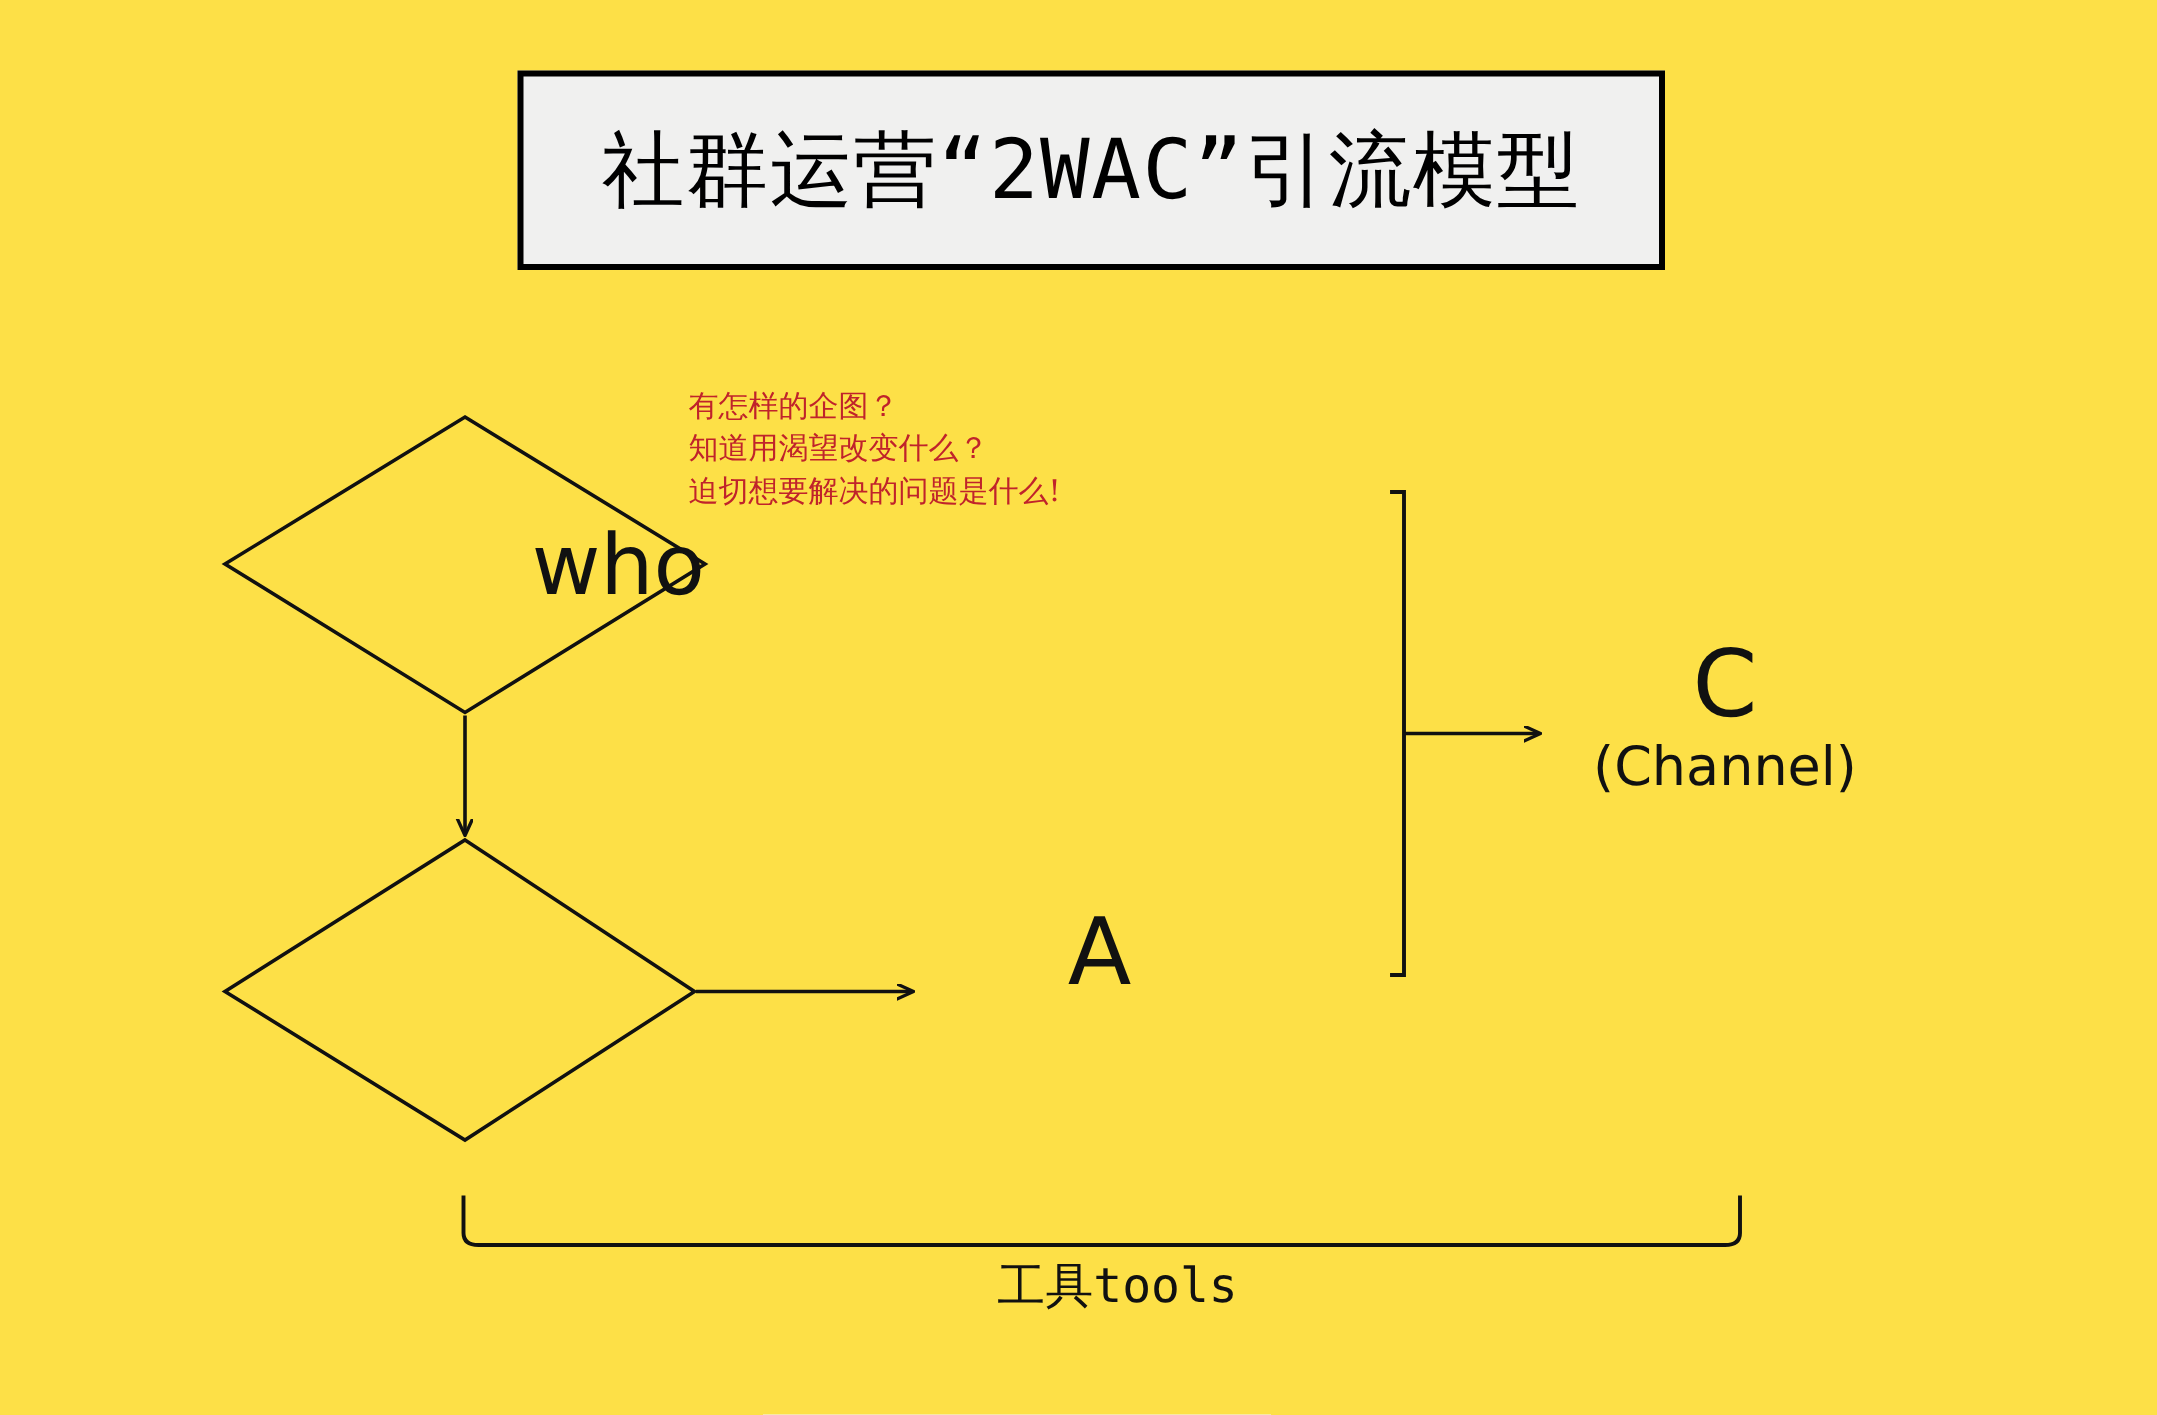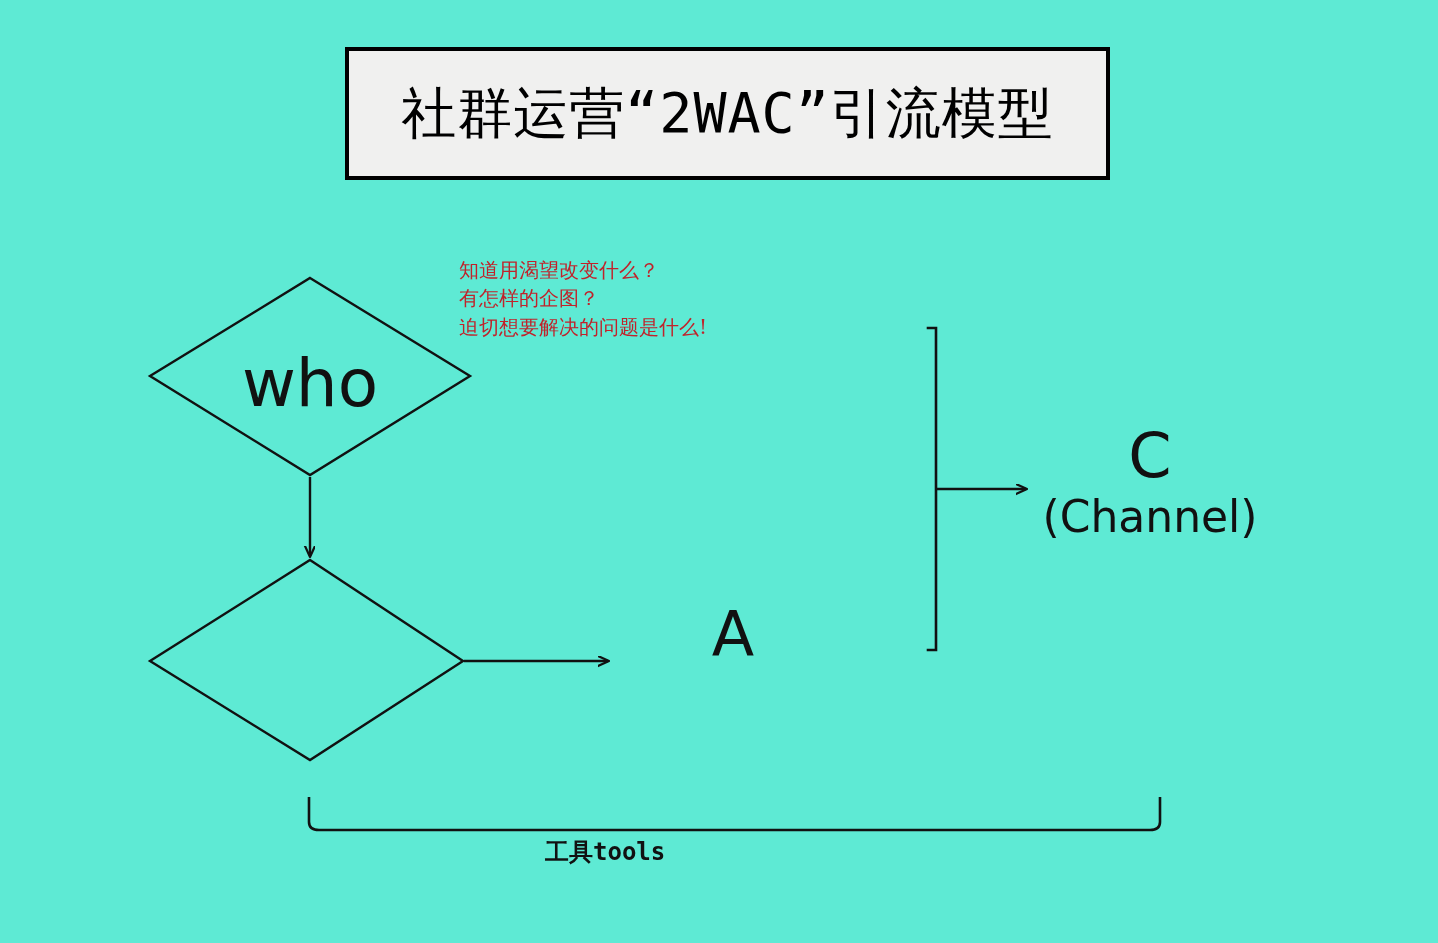--- a/index.html
+++ b/index.html
@@ -4,21 +4,21 @@
 <style>
   html, body {
     margin: 0;
     padding: 0;
     background: #f0f0ef;
   }
   #canvas {
     position: relative;
     width: 1438px;
     height: 943px;
-    background: #5eead4;
+    background: #fde047;
     overflow: hidden;
     font-family: "Liberation Sans", sans-serif;
   }
   .svg-layer {
     position: absolute;
     left: 0;
     top: 0;
     width: 1438px;
     height: 943px;
   }
@@ -43,24 +43,24 @@
     font-weight: 400;
     color: #000000;
     letter-spacing: 1px;
     white-space: nowrap;
   }
 
   
   .node-label {
     position: absolute;
     font-family: "DejaVu Sans", "Liberation Sans", sans-serif;
-    font-size: 66px;
+    font-size: 56px;
     color: #111111;
     white-space: nowrap;
-    text-align: center;
+    text-align: right;
   }
   #who-label {
     left: 150px;
     top: 345px;
     width: 320px;
   }
   #what-label {
     left: 150px;
     top: 629px;
     width: 315px;
@@ -97,47 +97,46 @@
     color: #111111;
     font-family: "DejaVu Sans", "Liberation Sans", sans-serif;
   }
   .outcome .big {
     display: block;
     font-size: 62px;
     line-height: 1.0;
   }
   .outcome .sub {
     display: block;
-    font-size: 44px;
+    font-size: 36px;
     line-height: 1.25;
     margin-top: 2px;
   }
   #outcome-a {
     left: 613px;
     top: 604px;
     width: 240px;
   }
   #outcome-c {
     left: 1030px;
     top: 425px;
     width: 240px;
   }
 
   
   #tools-label {
     position: absolute;
     left: 545px;
     top: 836px;
     width: 400px;
-    text-align: left;
+    text-align: center;
     font-family: "DejaVu Sans Mono", "Liberation Mono", monospace;
-    font-size: 24px;
+    font-size: 32px;
     color: #111111;
     white-space: nowrap;
-    font-weight: bold;
   }
 </style>
 </head>
 <body>
 
 <div id="canvas">
 
   <svg class="svg-layer" viewBox="0 0 1438 943" xmlns="http://www.w3.org/2000/svg">
     <defs>
       <marker id="arrowhead" markerWidth="12" markerHeight="12" refX="10" refY="5" orient="auto" markerUnits="userSpaceOnUse">
@@ -160,22 +159,22 @@
     <path d="M 309,797 L 309,822 Q 309,830 319,830 L 1150,830 Q 1160,830 1160,822 L 1160,797" fill="none" stroke="#111111" stroke-width="2.6" stroke-linecap="butt"></path>
   </svg>
 
   <div id="title-box">
     <div id="title-text">社群运营“2WAC”引流模型</div>
   </div>
 
   <div id="who-label" class="node-label">who</div>
 
   <div id="note-who" class="red-note">
+    <div>有怎样的企图？</div>
     <div>知道用渴望改变什么？</div>
-    <div>有怎样的企图？</div>
     <div>迫切想要解决的问题是什么!</div>
   </div>
 
 
   <div id="outcome-a" class="outcome">
     <span class="big">A</span>
   </div>
 
   <div id="outcome-c" class="outcome">
     <span class="big">C</span>

